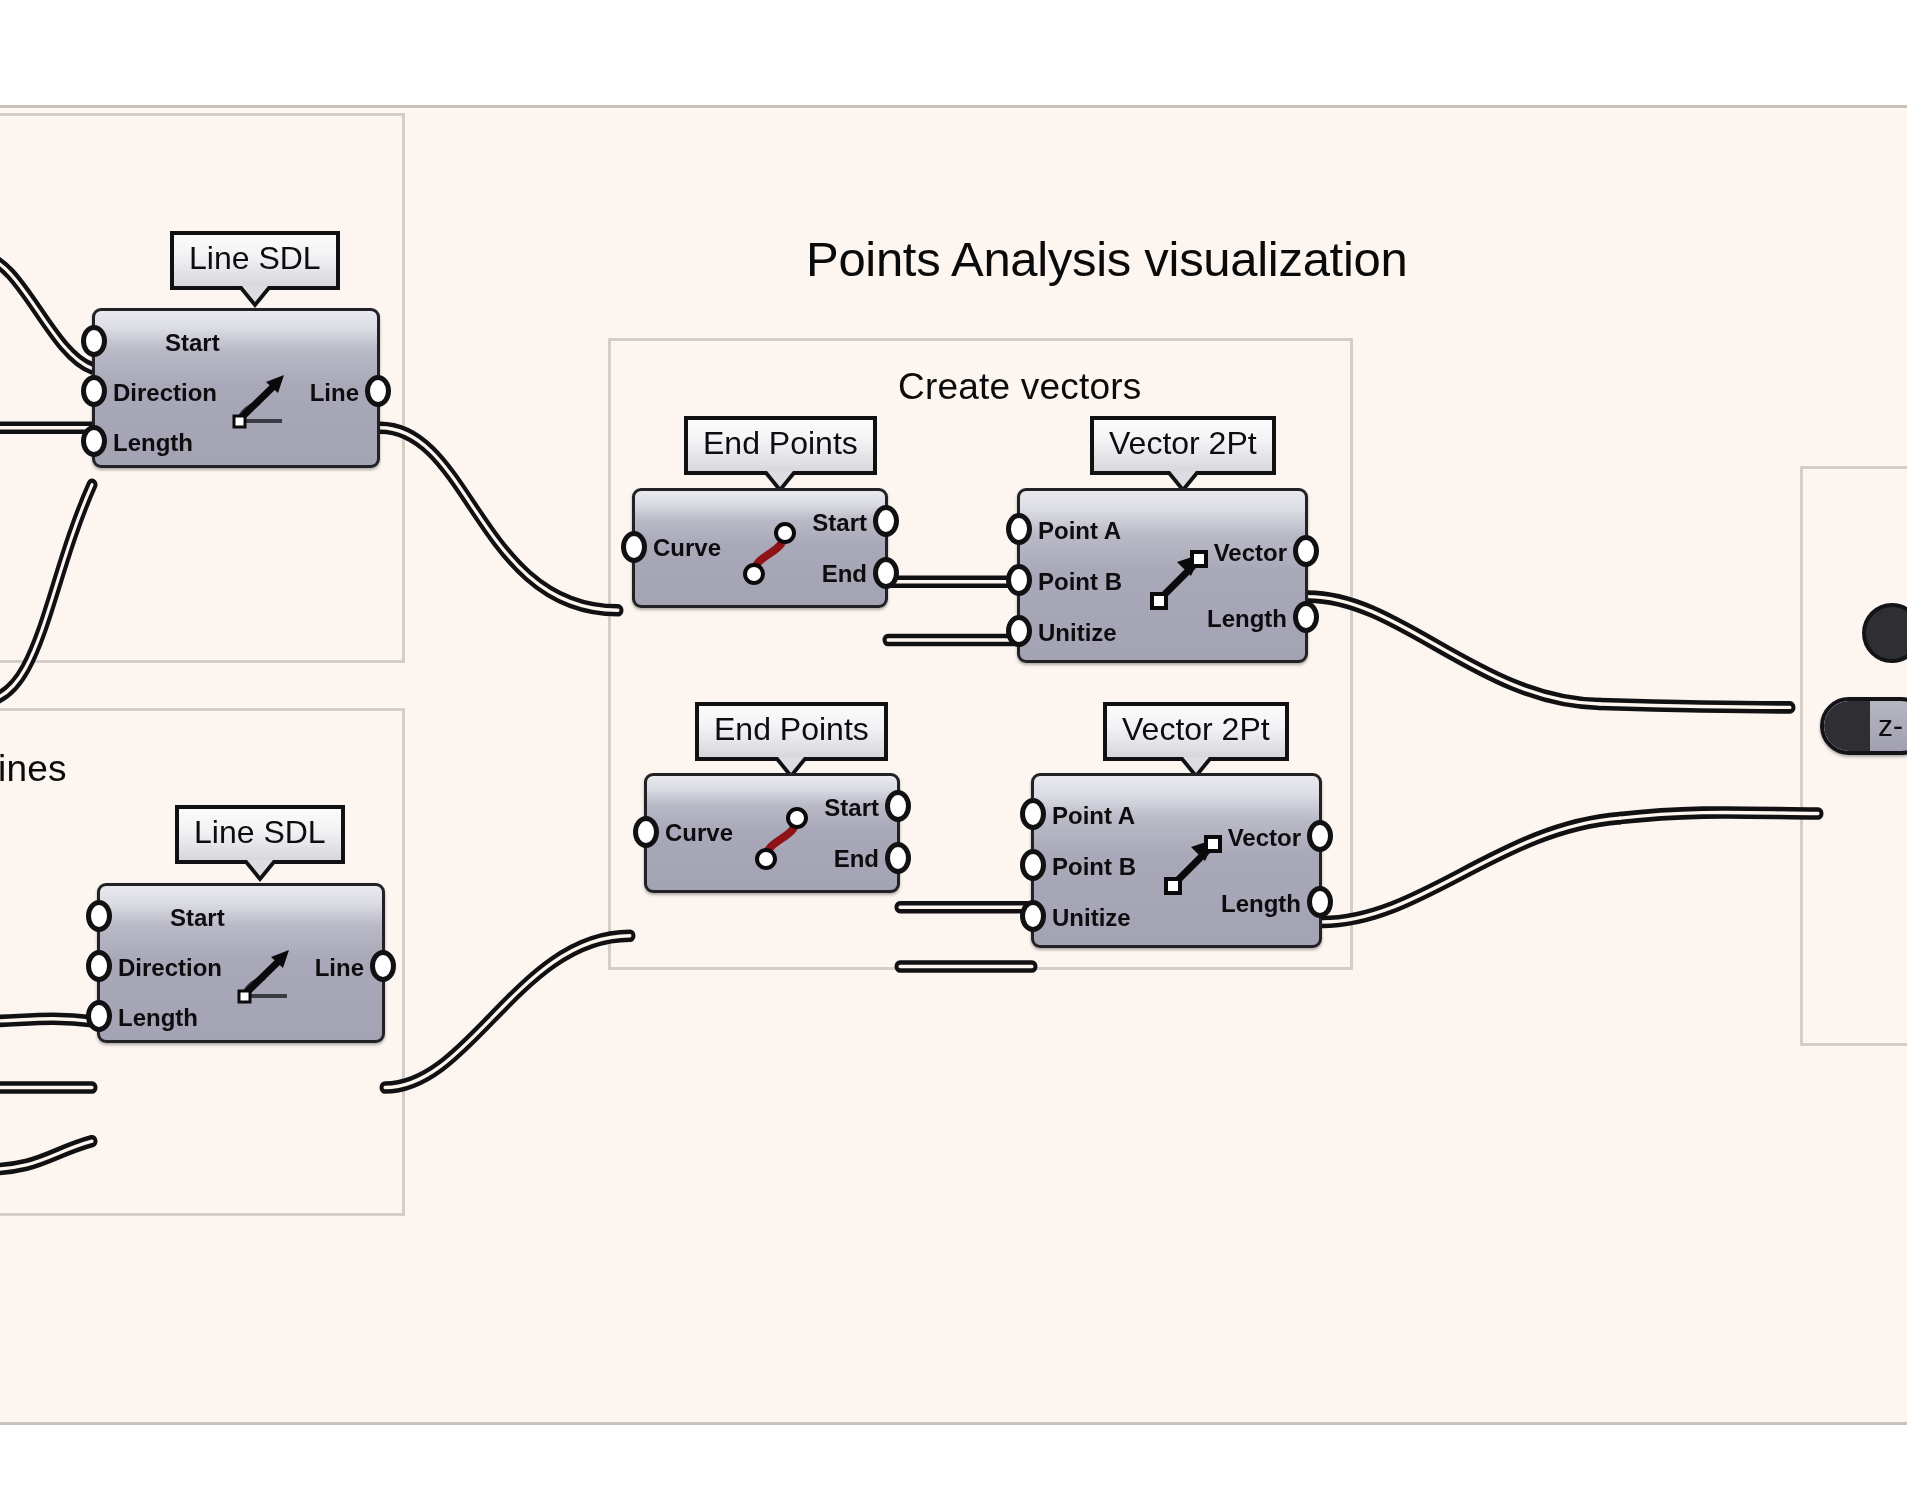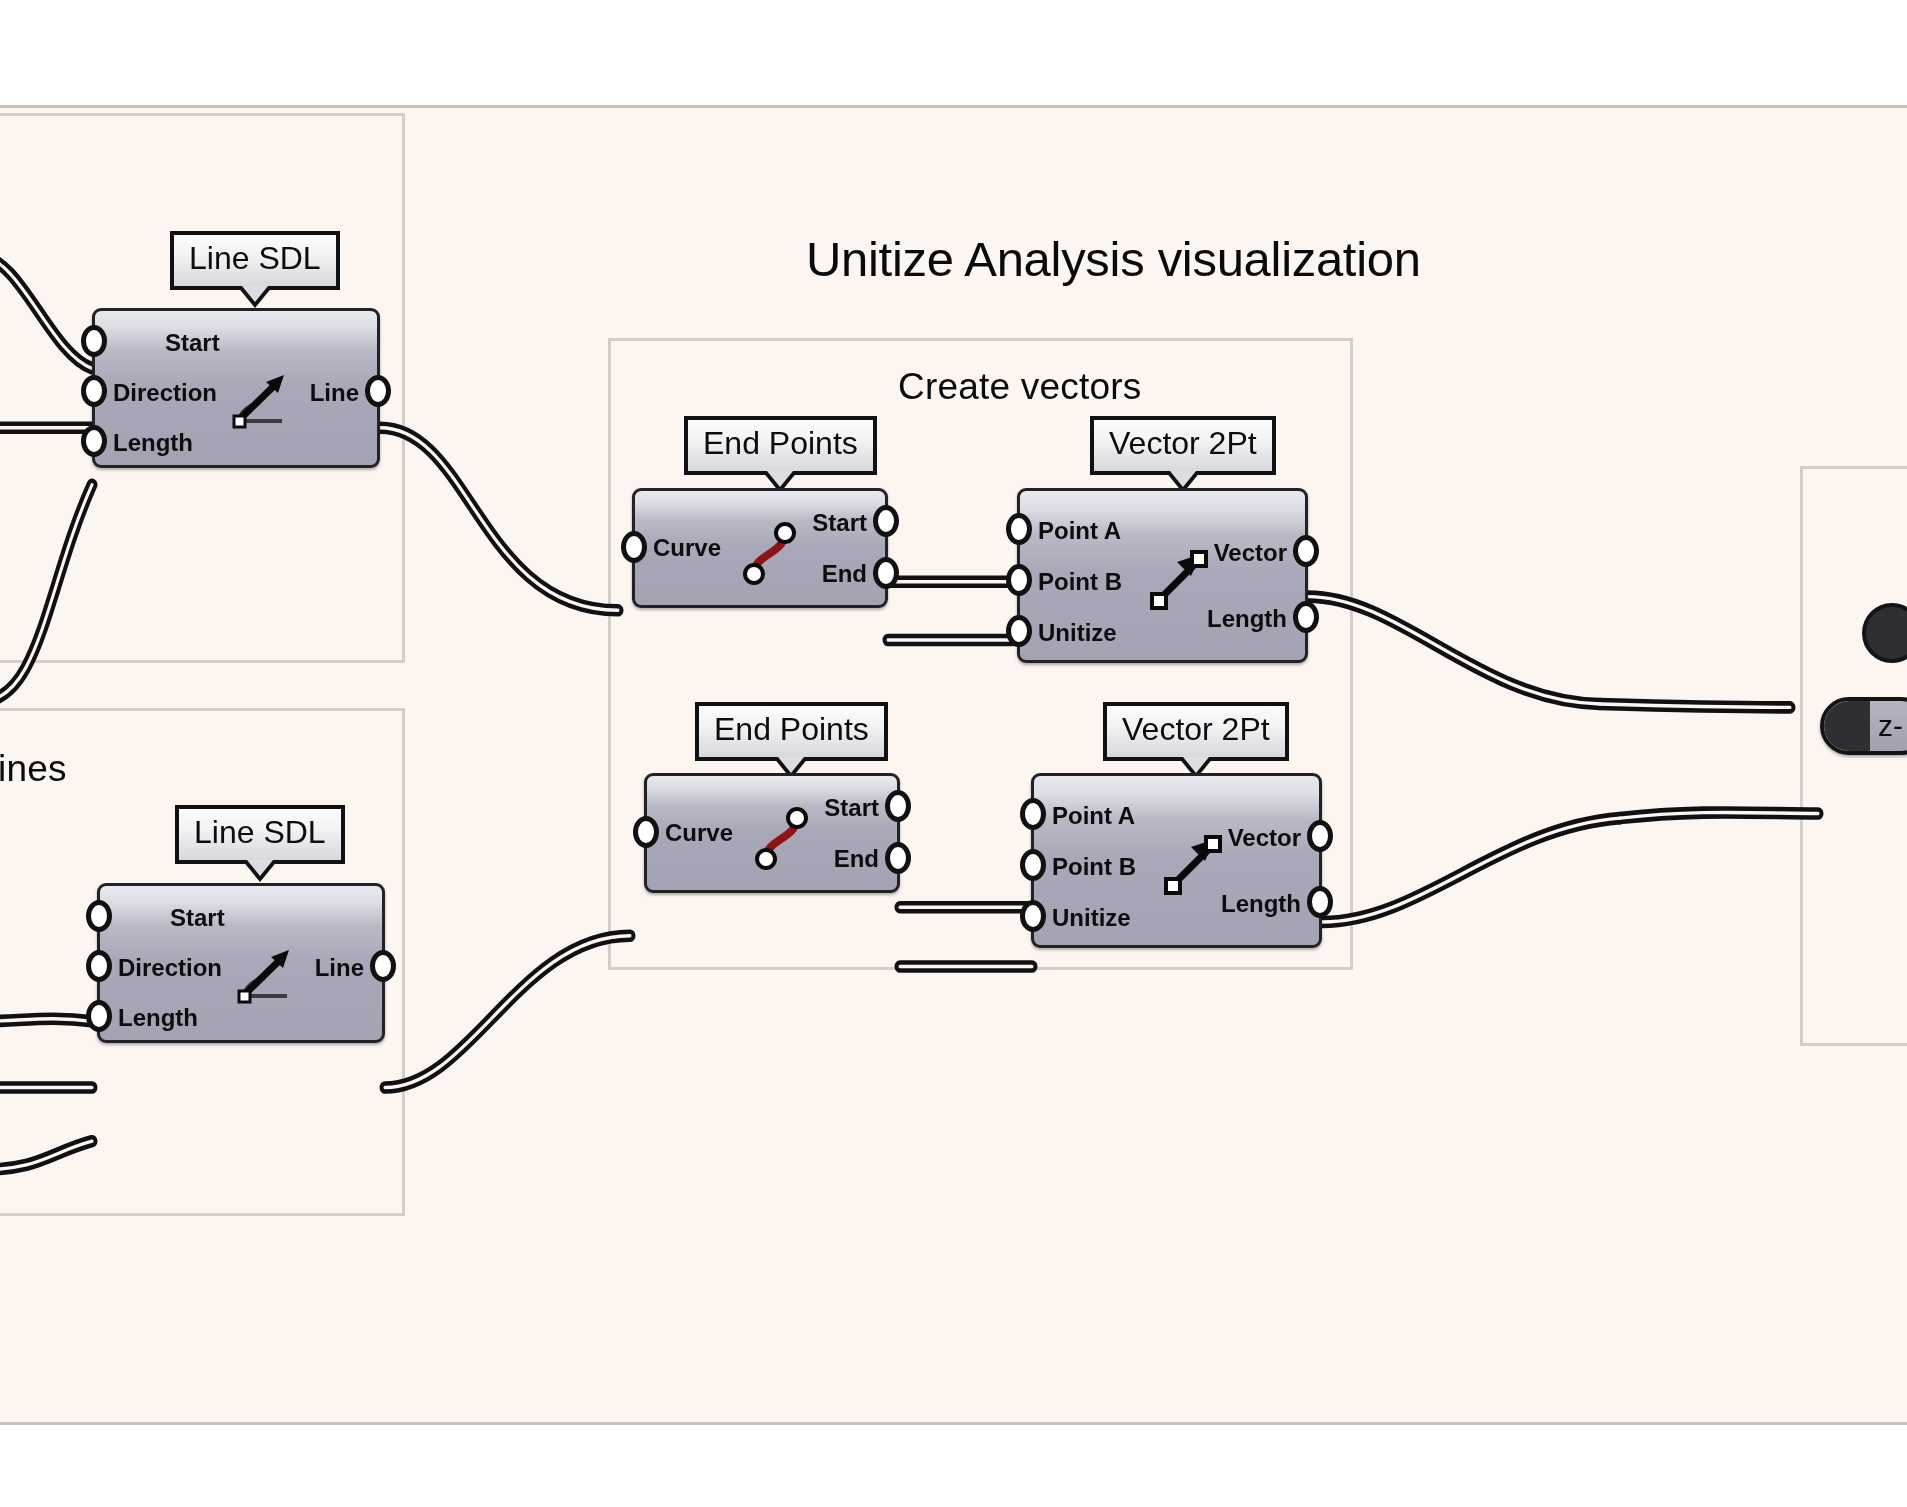--- a/index.html
+++ b/index.html
@@ -138,21 +138,21 @@
     background:#2e2e33;
     border:4px solid #141418;
     box-sizing:border-box;
   }
 </style>
 </head>
 <body>
 
 <div id="canvas">
 
-  <div id="page-title">Unitize Analysis visualization</div>
+  <div id="page-title">Points Analysis visualization</div>
 
   <div class="group" style="left:-60px; top:5px; width:465px; height:550px;"></div>
 
   <div class="group" style="left:-60px; top:600px; width:465px; height:508px;">
   </div>
   <div class="group-title" style="left:-2px; top:640px;">ines</div>
 
   <div class="group" style="left:608px; top:230px; width:745px; height:632px;"></div>
   <div class="group-title" style="left:898px; top:258px;">Create vectors</div>
 

